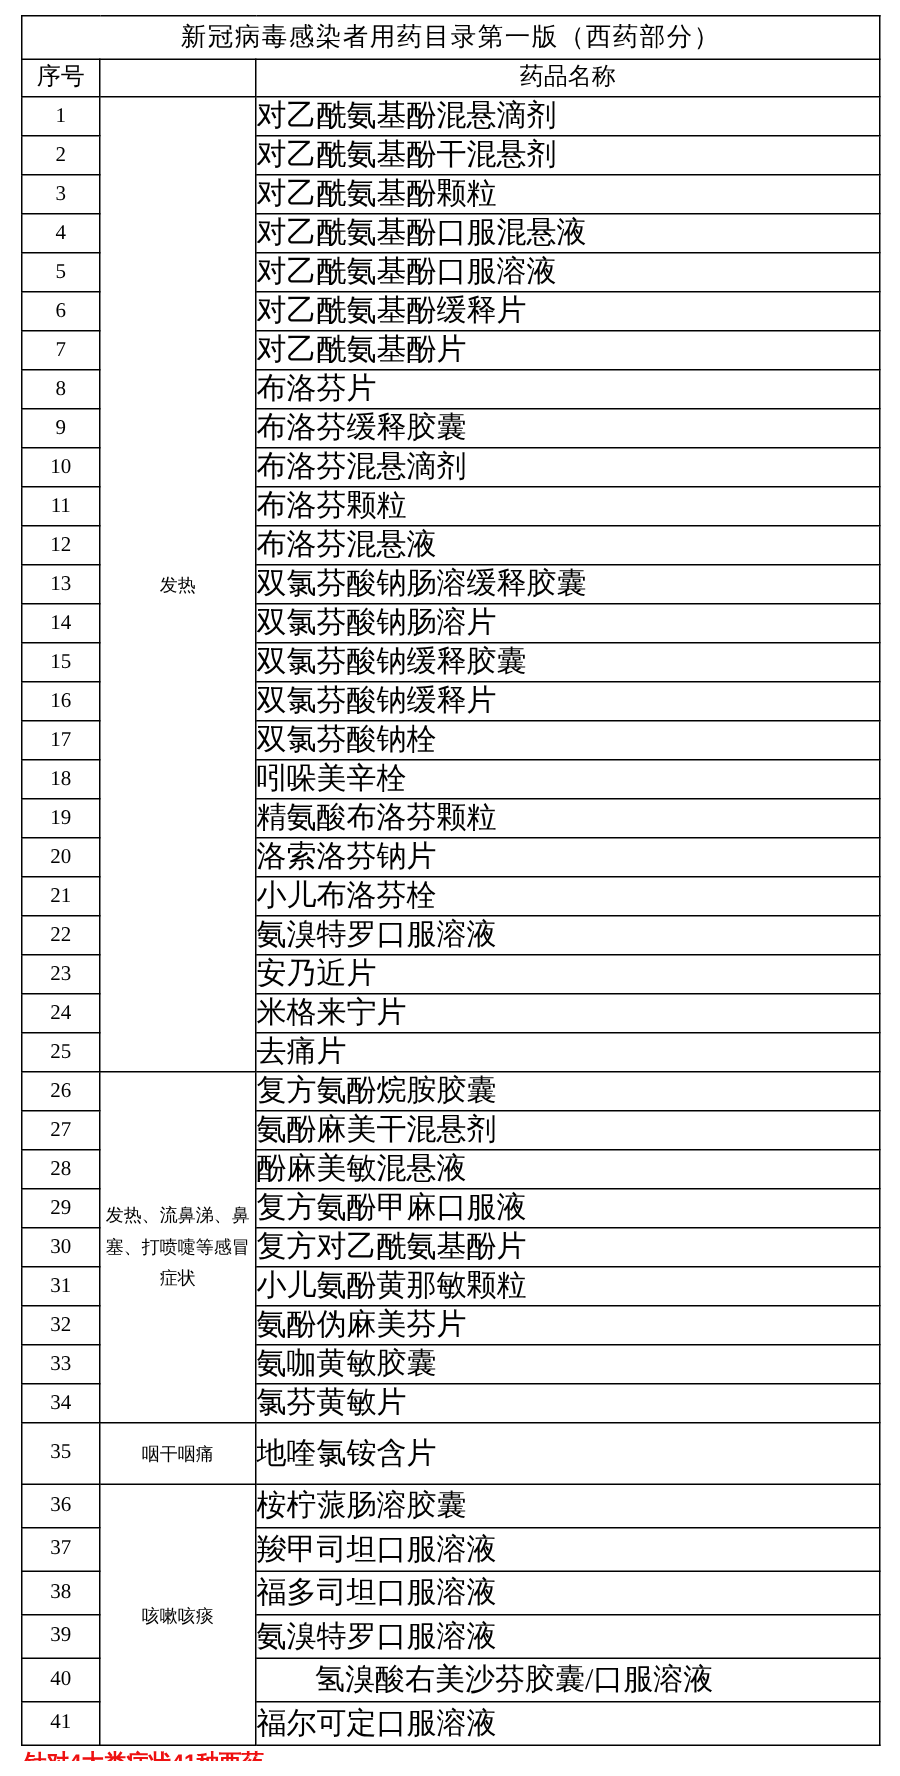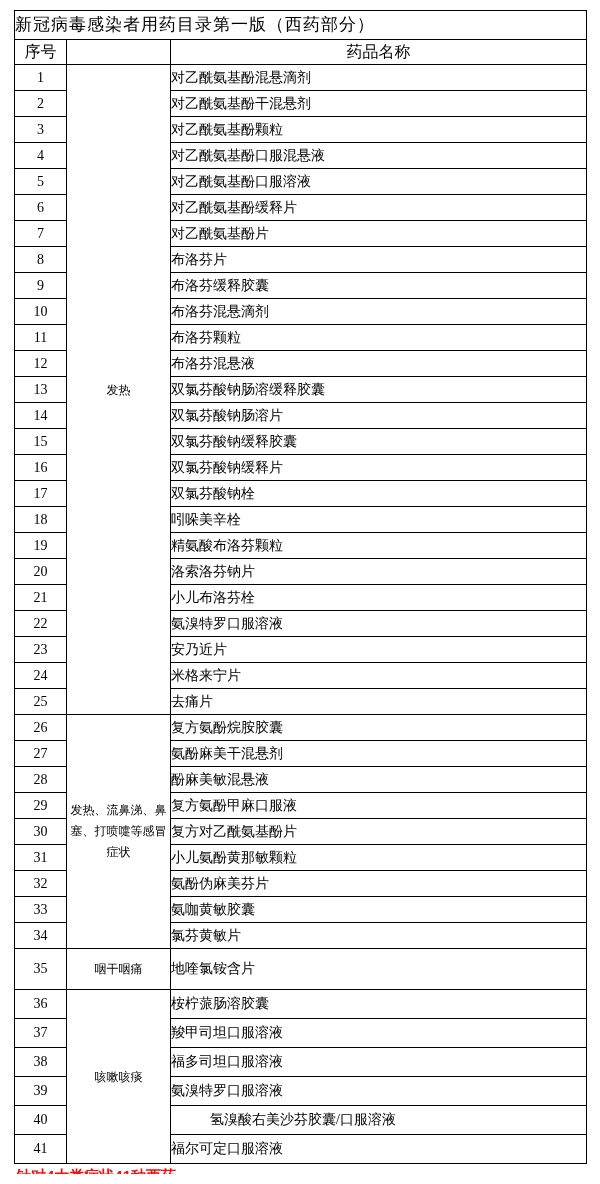--- a/index.html
+++ b/index.html
@@ -28,20 +28,21 @@
   }
   table.drug-table td,
   table.drug-table th {
     border: 1px solid #000000;
     padding: 0;
     font-weight: normal;
     vertical-align: middle;
     background: #ffffff;
   }
   .title-cell {
+    text-align: center;
     font-size: 17px;
     font-weight: bold;
     letter-spacing: 1px;
     height: 28px;
     line-height: 28px;
     font-family: "Liberation Serif", "DejaVu Serif", serif;
   }
   .col-no { width: 52px; }
   .col-cat { width: 104px; }
   .col-name { width: 416px; }
@@ -55,21 +56,21 @@
   }
   .head-blank { }
 
   td.no {
     text-align: center;
     font-size: 14px;
     height: 25px;
     line-height: 25px;
   }
   td.name {
-    font-size: 14px;
+    font-size: 20px;
     padding-left: 6px;
     height: 25px;
     line-height: 25px;
     white-space: nowrap;
   }
   td.cat {
     text-align: center;
     font-size: 12px;
     line-height: 22px;
     padding: 0 8px;

